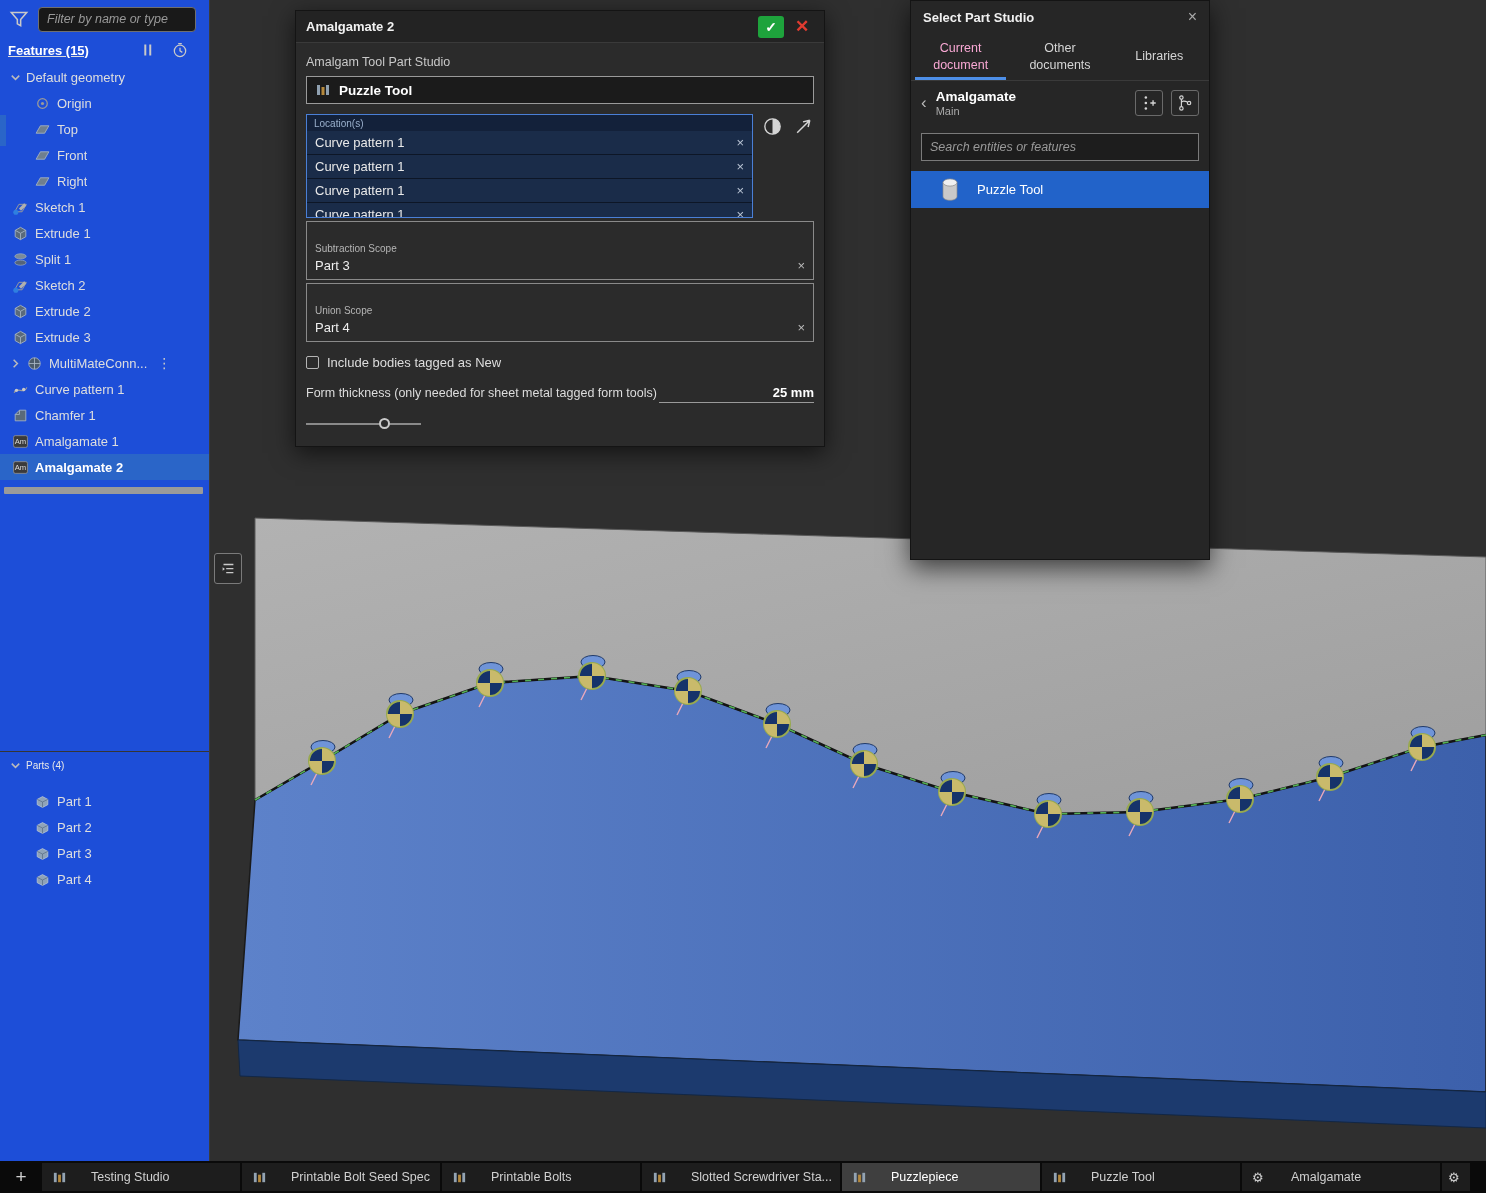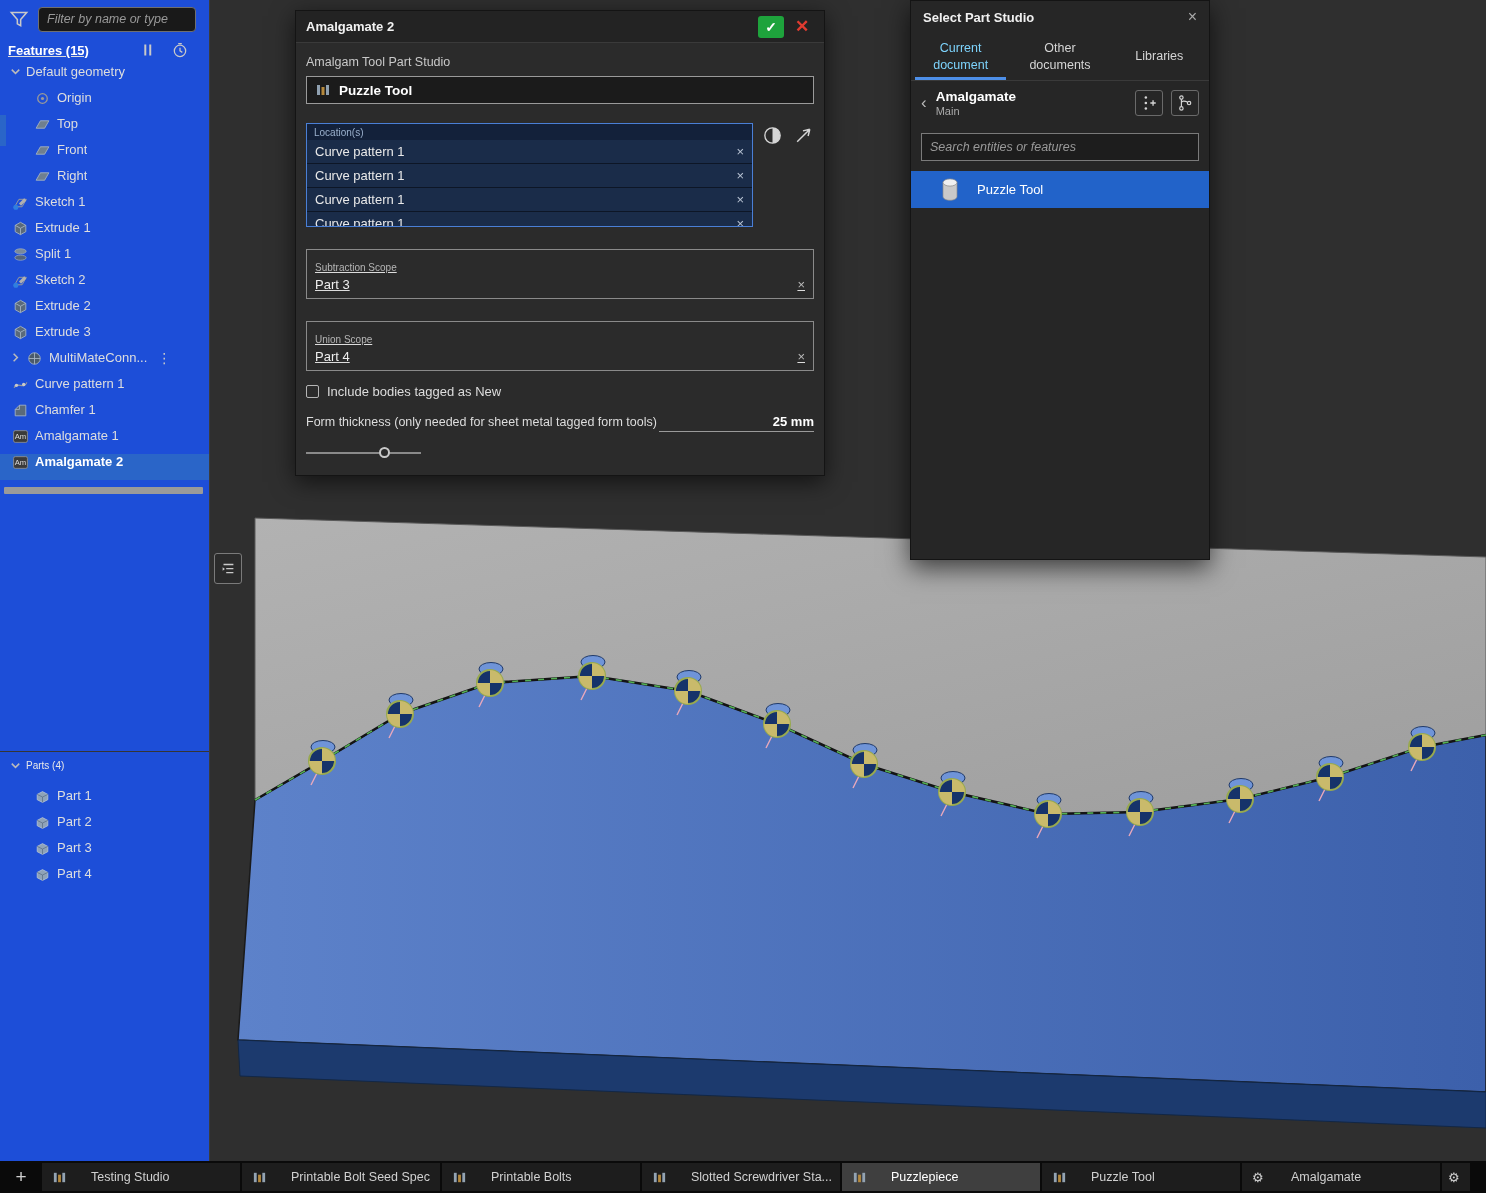--- a/index.html
+++ b/index.html
@@ -20,21 +20,21 @@
   .filter-row .fic { width:22px; height:22px; margin-left:8px; flex:none; }
   .filter-row input { margin-left:8px; width:158px; height:25px; background:#191919; border:1px solid #6f6f6f;
                       border-radius:4px; color:#ddd; font-size:12.5px; padding:0 8px; }
   input::placeholder { color:#999; font-style:italic; }
   .features-header { position:absolute; top:38px; left:0; right:0; height:24px; display:flex; align-items:center; padding-left:8px;text-decoration:underline; }
   .features-header .fh-label { font-size:13px; font-weight:bold; color:#fff; }
   .hdr-ic { width:18px; height:18px; display:inline-block; }
   .features-header .hdr-icons { margin-left:auto; margin-right:20px; display:flex; gap:14px; }
 
   #feature-tree { position:absolute; top:64px; left:0; right:0; }
-  .trow { height:26px; display:flex; align-items:flex-start; font-size:13px; color:#dedede; padding-right:4px; }
+  .trow { height:26px; display:flex; align-items:center; font-size:13px; color:#dedede; padding-right:4px; }
   .trow.ind0 { padding-left:8px; } .trow.ind1 { padding-left:12px; } .trow.ind2 { padding-left:34px; }
   .trow.sel { background:#2a65c8; color:#fff; }
   .trow.sel .tlabel { font-weight:bold; }
   .trow .chev { width:15px; height:15px; margin-right:3px; flex:none; }
   .trow .ticon { width:17px; height:17px; margin-right:6px; flex:none; }
   .trow .tlabel { white-space:nowrap; overflow:hidden; }
   .trow .kebab { margin-left:10px; color:#c9c9c9; font-size:14px; }
 
   .rollback-bar { position:absolute; top:487px; left:4px; right:6px; height:7px; background:#9a9a9a; border-radius:1px; }
   .parts-header { position:absolute; top:751px; left:0; right:0; height:27px; display:flex; align-items:center;
@@ -50,29 +50,29 @@
   .dlg-title .t { font-size:13px; font-weight:bold; color:#f2f2f2; }
   .btn-check { margin-left:auto; width:26px; height:22px; background:#1ea33c; border-radius:3px; color:#fff;
                display:flex; align-items:center; justify-content:center; font-size:14px; font-weight:bold; }
   .btn-x { width:24px; height:22px; color:#e03b30; font-size:17px; font-weight:bold; display:flex;
            align-items:center; justify-content:center; margin-left:6px; }
   .dlg-body { padding:8px 10px 16px; }
   .lab { font-size:12.5px; color:#c9c9c9; margin:4px 0 7px; }
   .ps-input { height:28px; border:1px solid #9a9a9a; background:#1b1b1b; display:flex; align-items:center; padding:0 8px; gap:8px; }
   .ps-input .ticon { width:16px; height:16px; }
   .ps-input .val { font-weight:bold; font-size:13.5px; color:#fff; }
-  .loc-wrap { display:flex; margin-top:19px; }
+  .loc-wrap { display:flex; margin-top:10px; }
   .loc-box { width:468px; height:104px; border:1px solid #4a7fd6; background:#101d31; overflow:hidden; }
   .loc-box .lab2 { font-size:10px; color:#9ab0cc; padding:3px 7px 2px; background:#13213a; }
   .loc-row { height:24px; display:flex; align-items:center; padding:0 8px; background:#1a2c49;
              border-bottom:1px solid #0d1626; color:#e9e9e9; font-size:13px; }
   .loc-row .x { margin-left:auto; color:#b9c4d4; font-size:13px; }
   .loc-tools { display:flex; gap:10px; margin-left:9px; align-items:flex-start; padding-top:2px; }
   .loc-tools .hdr-ic { width:21px; height:21px; }
-  .scope-box { margin-top:22px; border:1px solid #8a8a8a; padding:12px 8px 6px;text-decoration:underline; }
+  .scope-box { margin-top:3px; border:1px solid #8a8a8a; padding:21px 8px 6px; }
   .scope-box .slab { font-size:10px; color:#b5b5b5; }
   .scope-row { display:flex; align-items:center; font-size:13px; color:#eee; margin-top:4px; }
   .scope-row .x { margin-left:auto; color:#bbb; }
   .cb-row { margin-top:13px; display:flex; align-items:center; gap:8px; font-size:13px; color:#ddd; }
   .cb { width:13px; height:13px; border:1px solid #b5b5b5; border-radius:2px; background:transparent; flex:none; }
   .thick-row { margin-top:15px; display:flex; align-items:baseline; font-size:12.5px; color:#ddd; }
   .thick-row .tval { margin-left:auto; min-width:155px; text-align:right; border-bottom:1px solid #9a9a9a;
                      font-weight:bold; font-size:13px; color:#fff; padding-bottom:2px; }
   .slider { margin-top:15px; width:115px; height:12px; position:relative; }
   .slider .track { position:absolute; top:5px; left:0; right:0; height:2px; background:#8a8a8a; }
@@ -80,21 +80,21 @@
                    background:#2b2b2b; border:2px solid #c9c9c9; }
 
   
   #select-panel { position:absolute; left:910px; top:0; width:300px; height:560px; background:#262626; z-index:10;
                   border:1px solid #141414; box-shadow:0 8px 24px rgba(0,0,0,.65); }
   .sp-title { height:32px; display:flex; align-items:center; padding:0 12px; font-size:13px; font-weight:bold; color:#f0f0f0; }
   .sp-title .x { margin-left:auto; color:#aaa; font-size:16px; font-weight:normal; }
   .sp-tabs { display:flex; height:48px; border-bottom:1px solid #3a3a3a; }
   .sp-tab { flex:1; display:flex; align-items:center; justify-content:center; text-align:center; font-size:12.5px;
             color:#d5d5d5; line-height:1.35; position:relative; padding:0 4px; }
-  .sp-tab.active { color:#7dd3fc; }
+  .sp-tab.active { color:#f9a8d4; }
   .sp-tab.active::after { content:''; position:absolute; bottom:0; left:4px; right:4px; height:3px; background:#4d8fe8; }
   .sp-crumb { display:flex; align-items:center; height:44px; padding:0 10px; gap:9px; }
   .sp-crumb .back { color:#bbb; font-size:17px; }
   .doc { display:flex; flex-direction:column; }
   .doc .dn { font-weight:bold; font-size:13.5px; color:#fff; }
   .doc .wn { font-size:11px; color:#aaa; margin-top:1px; }
   .crumb-btns { margin-left:auto; display:flex; gap:8px; }
   .cbtn { width:28px; height:26px; border:1px solid #6a6a6a; border-radius:3px; display:flex; align-items:center; justify-content:center; }
   .cbtn .hdr-ic { width:18px; height:18px; }
   .sp-search { margin:8px 10px 0; }

